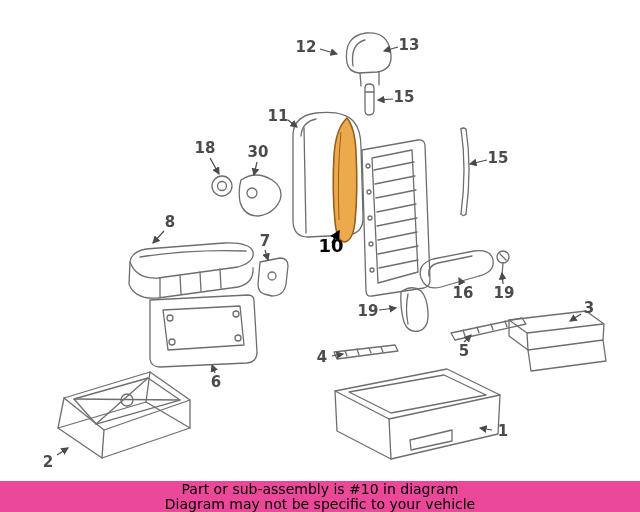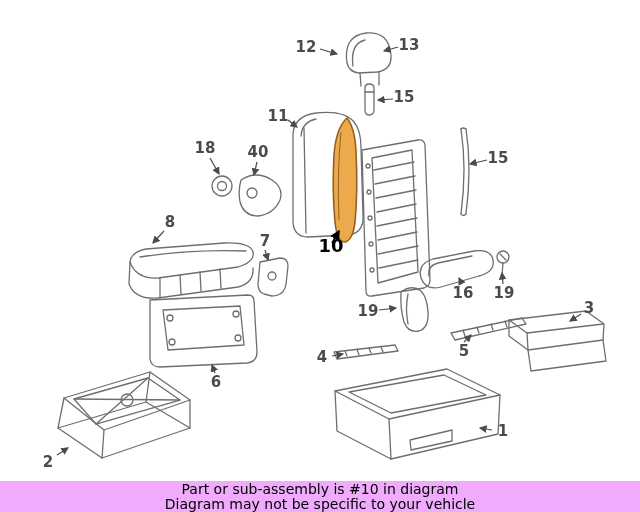--- a/index.html
+++ b/index.html
@@ -215,20 +215,20 @@
       <div class="part-label emphasis" style="left: 331px; top: 245px;">10</div>
       <div class="part-label" style="left: 278px; top: 116px;">11</div>
       <div class="part-label" style="left: 306px; top: 47px;">12</div>
       <div class="part-label" style="left: 409px; top: 45px;">13</div>
       <div class="part-label" style="left: 404px; top: 97px;">15</div>
       <div class="part-label" style="left: 498px; top: 158px;">15</div>
       <div class="part-label" style="left: 463px; top: 293px;">16</div>
       <div class="part-label" style="left: 504px; top: 293px;">19</div>
       <div class="part-label" style="left: 205px; top: 148px;">18</div>
       <div class="part-label" style="left: 368px; top: 311px;">19</div>
-      <div class="part-label" style="left: 258px; top: 152px;">40</div>
+      <div class="part-label" style="left: 258px; top: 152px;">30</div>
     </div>
 
-  <div id="footer" style="background: #f0abfc; color: rgb(0, 0, 0);">
+  <div id="footer" style="background: #ec4899; color: rgb(0, 0, 0);">
     <div>Part or sub-assembly is #10 in diagram</div>
     <div>Diagram may not be specific to your vehicle</div>
   </div>
 </div>
 
 </body></html>

